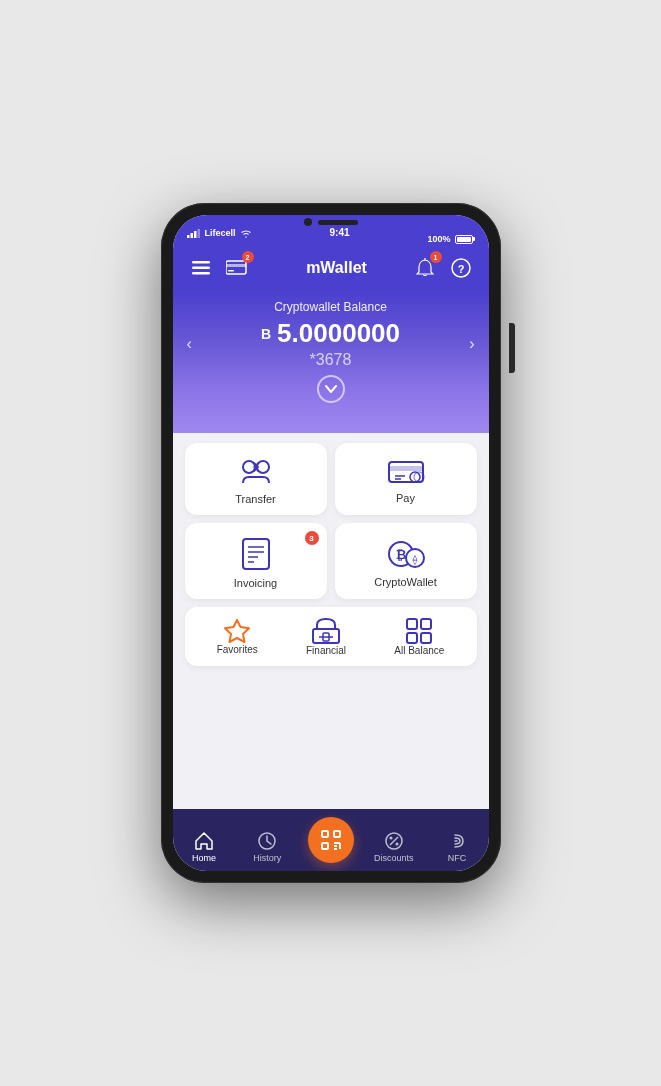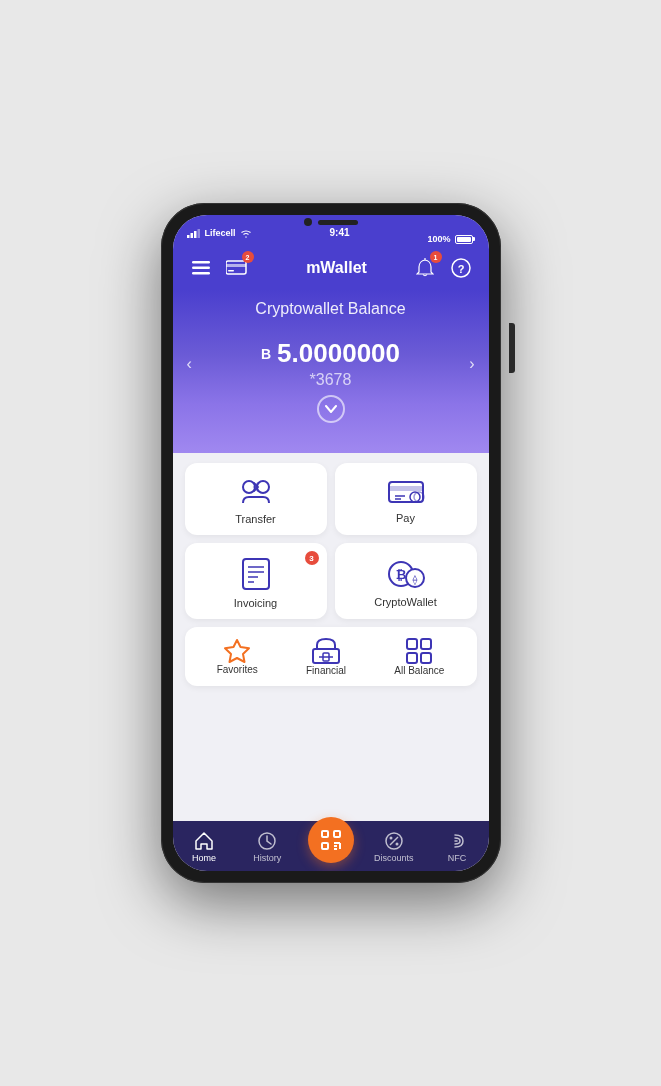--- a/index.html
+++ b/index.html
@@ -132,21 +132,21 @@
       font-weight: 700;
     }
 
     
     .balance-section {
       background: linear-gradient(180deg, #4a3fce 0%, #6b5bd6 40%, #8b74e8 70%, #a088f0 100%);
       padding: 10px 14px 30px;
       text-align: center;
       position: relative;
     }
-    .balance-label { color: rgba(255,255,255,0.9); font-size: 16px; margin-bottom: 20px; }
+    .balance-label { color: rgba(255,255,255,0.9); font-size: 12px; margin-bottom: 4px; }
     .balance-amount {
       color: white;
       font-size: 26px;
       font-weight: 700;
       display: flex;
       align-items: center;
       justify-content: center;
       gap: 6px;
     }
     .balance-currency { font-size: 14px; font-weight: 600; }
@@ -239,21 +239,21 @@
 
     .widget-label {
       font-size: 10px;
       color: #333;
       font-weight: 500;
     }
 
     
     .bottom-nav {
       background: #2a2560;
-      padding: 10px 0 8px;
+      padding: 22px 0 8px;
       display: flex;
       justify-content: space-around;
       align-items: center;
       position: relative;
     }
 
     .nav-item {
       display: flex;
       flex-direction: column;
       align-items: center;

